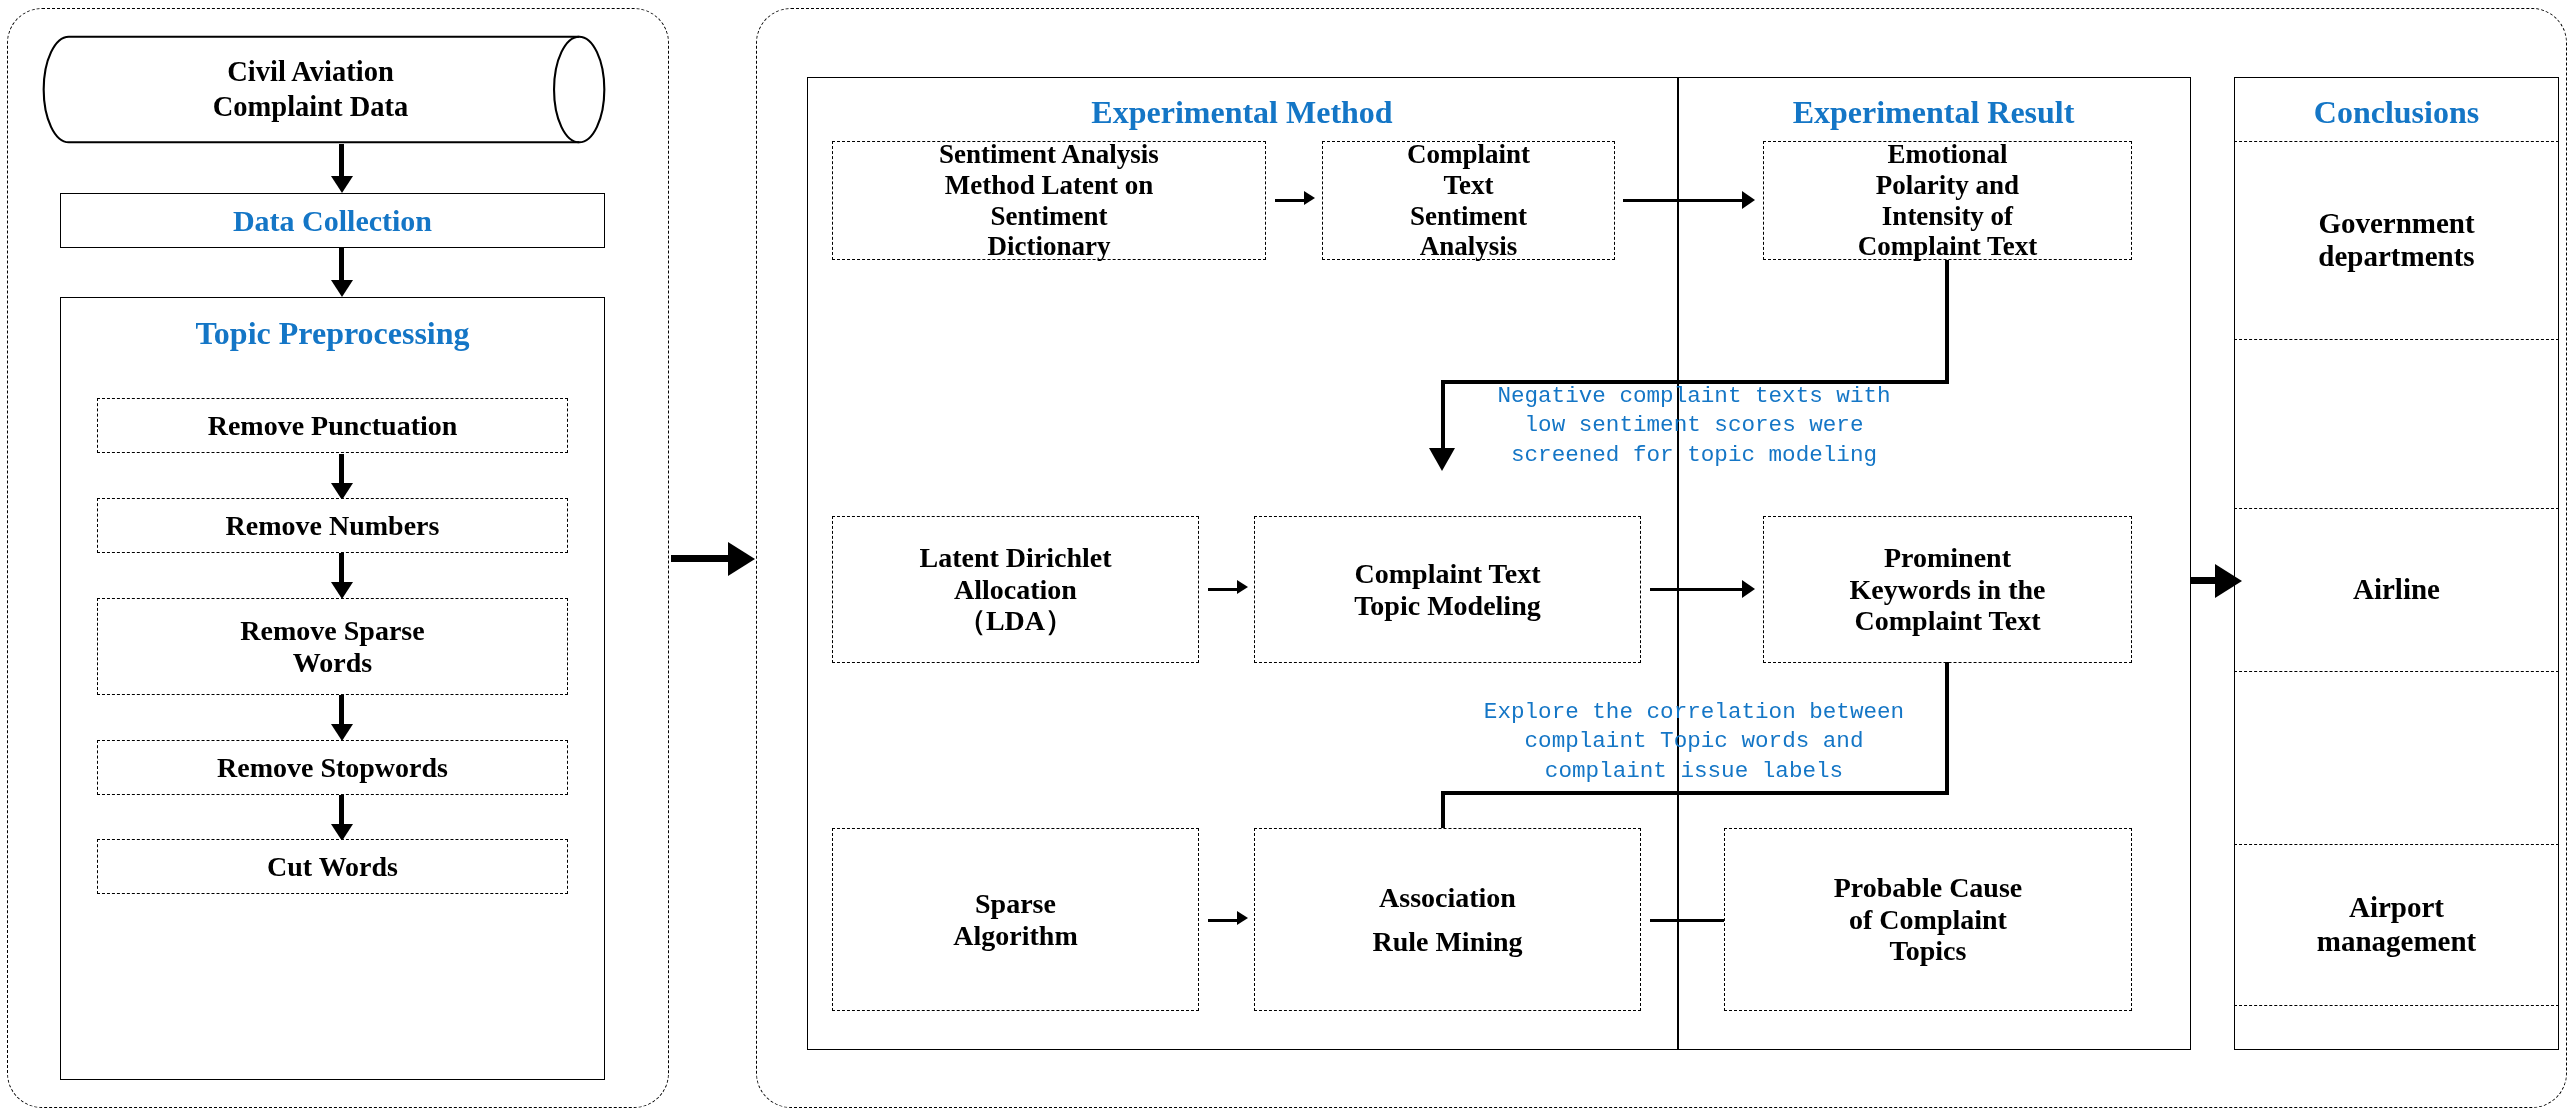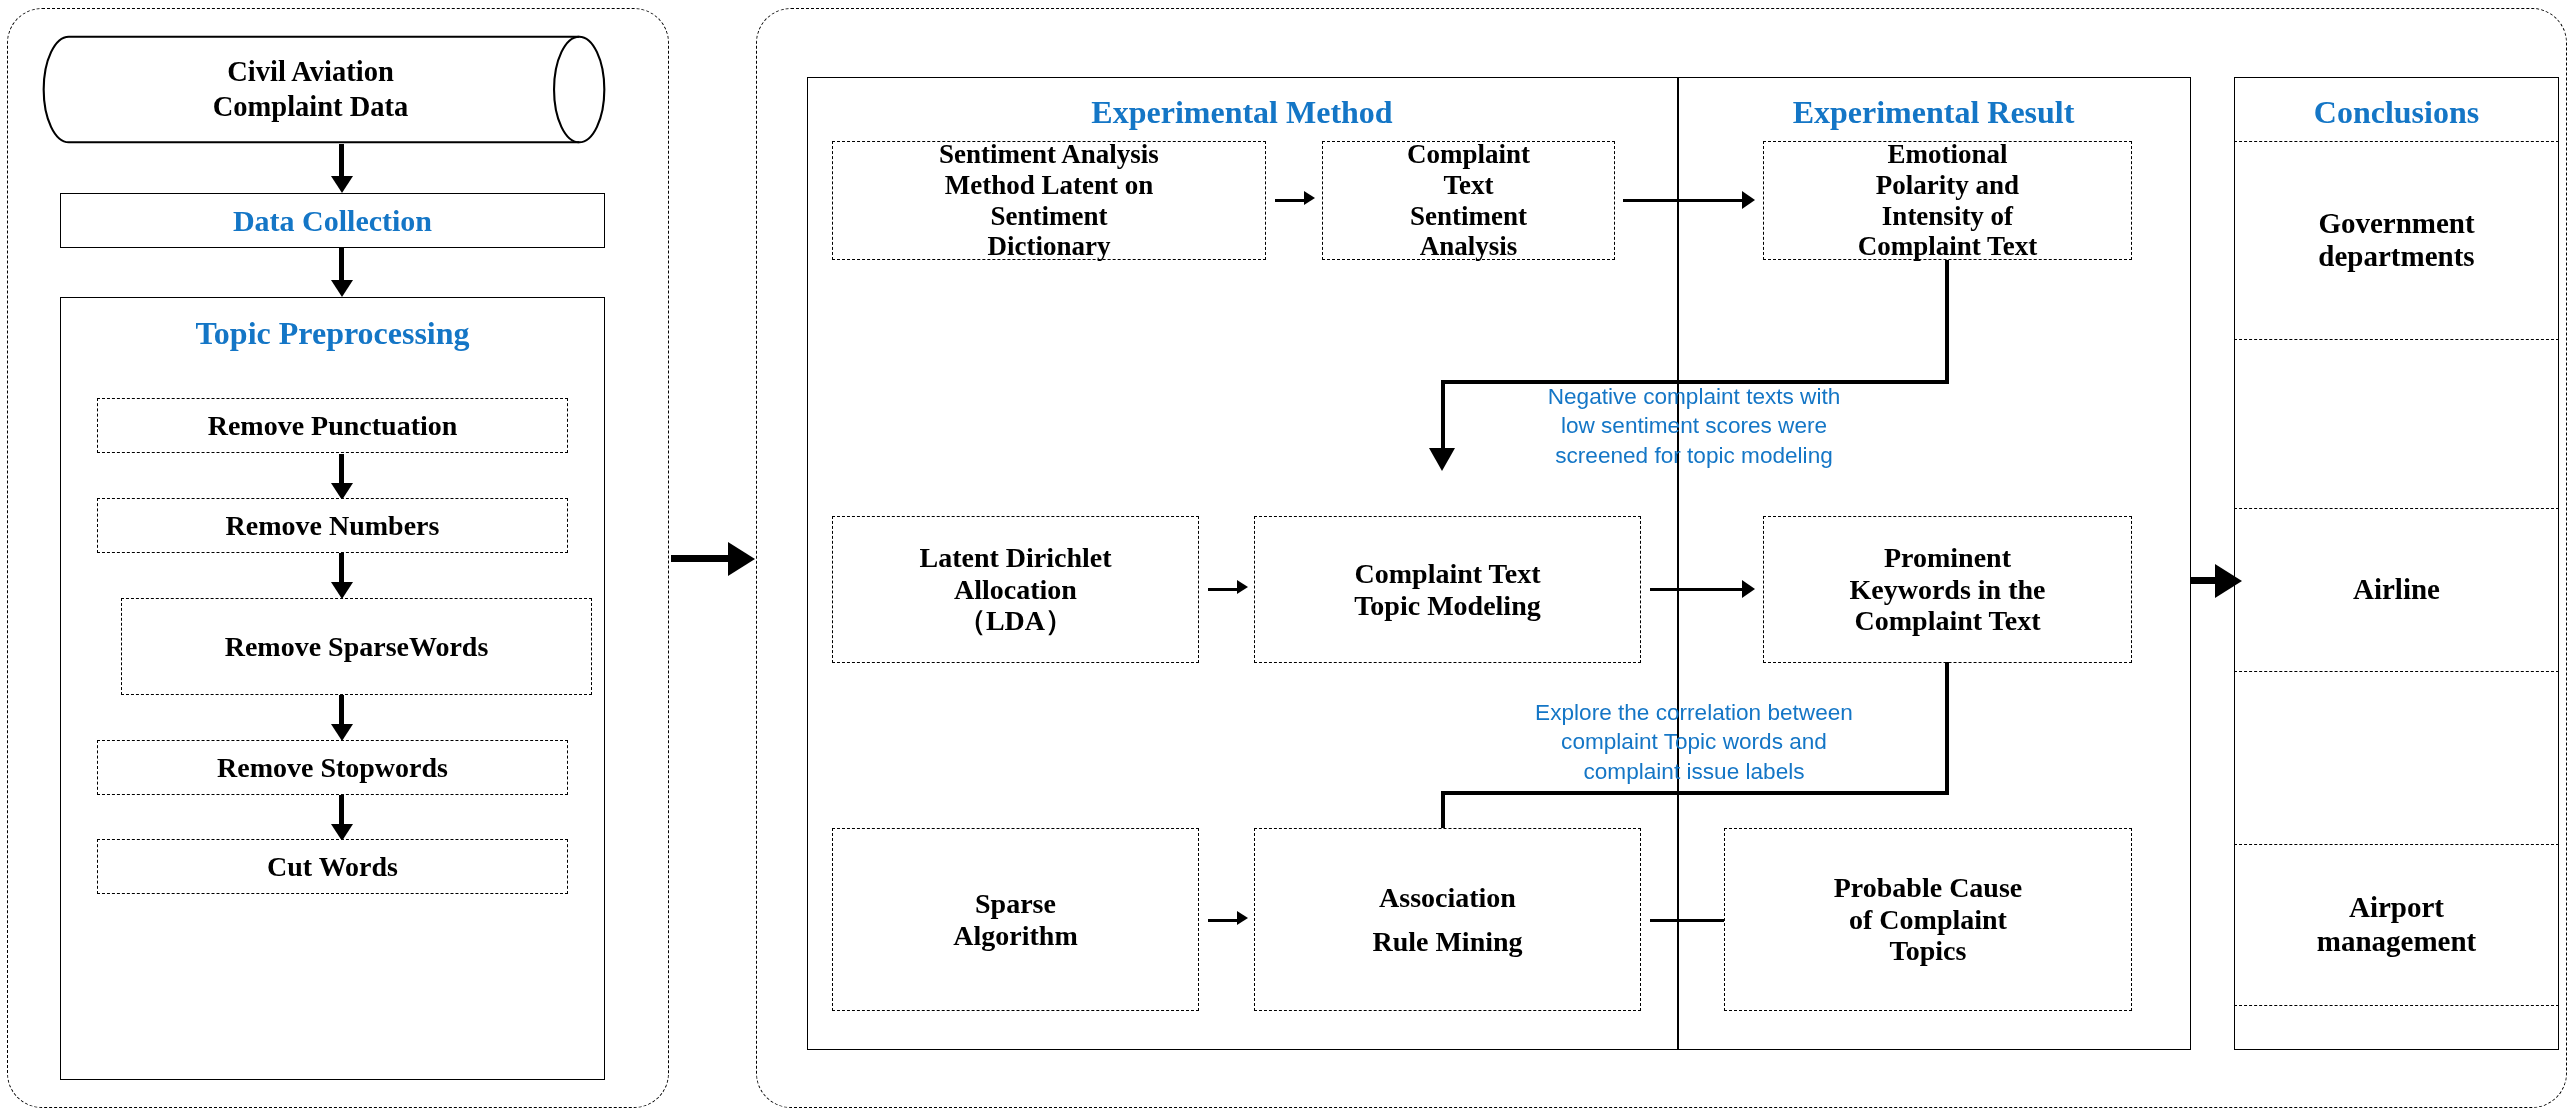--- a/index.html
+++ b/index.html
@@ -72,21 +72,21 @@
   .elbow{position:absolute;}
   .elbow .seg{position:absolute;background:#000;}
   .elbow .down-head{
     position:absolute;width:0;height:0;
     border-left:13.4px solid transparent;border-right:13.4px solid transparent;
     border-top:23.5px solid #000;
   }
 
   .annot{
     position:absolute;text-align:center;color:#1476c6;
-    font-size:22.6px;line-height:1.30;font-family:Liberation Sans, sans-serif;
+    font-size:22.6px;line-height:1.30;font-family:Liberation Mono, monospace;
   }
 
   .colhead{
     position:absolute;text-align:center;font-weight:bold;font-size:32px;color:#1476c6;
   }
 
   .lbl{font-weight:bold;color:#000;line-height:1.14;}
 
   .divider{position:absolute;width:1.7px;background:#000;}
   .hdash{position:absolute;height:0;border-top:1.7px dashed #000;}
@@ -136,21 +136,21 @@
   </div>
 
   <div class="dashbox ctr" style="left:97px;top:498px;width:471px;height:55px;font-size:28px;">
     <span class="lbl">Remove Numbers</span>
   </div>
   <div class="varrow" style="left:331px;top:553px;height:44px;">
     <div class="shaft" style="height:28.5px;"></div>
       <div class="head" style="top:28.5px;"></div>
   </div>
 
-  <div class="dashbox ctr" style="left:97px;top:598px;width:471px;height:97px;font-size:28px;flex-direction:row;margin-left:24px;">
+  <div class="dashbox ctr" style="left:97px;top:598px;width:471px;height:97px;font-size:28px;flex-direction:column;">
     <span class="lbl">Remove Sparse</span>
     <span class="lbl">Words</span>
   </div>
   <div class="varrow" style="left:331px;top:695px;height:44px;">
     <div class="shaft" style="height:28.5px;"></div>
       <div class="head" style="top:28.5px;"></div>
   </div>
 
   <div class="dashbox ctr" style="left:97px;top:740px;width:471px;height:55px;font-size:28px;">
     <span class="lbl">Remove Stopwords</span>

